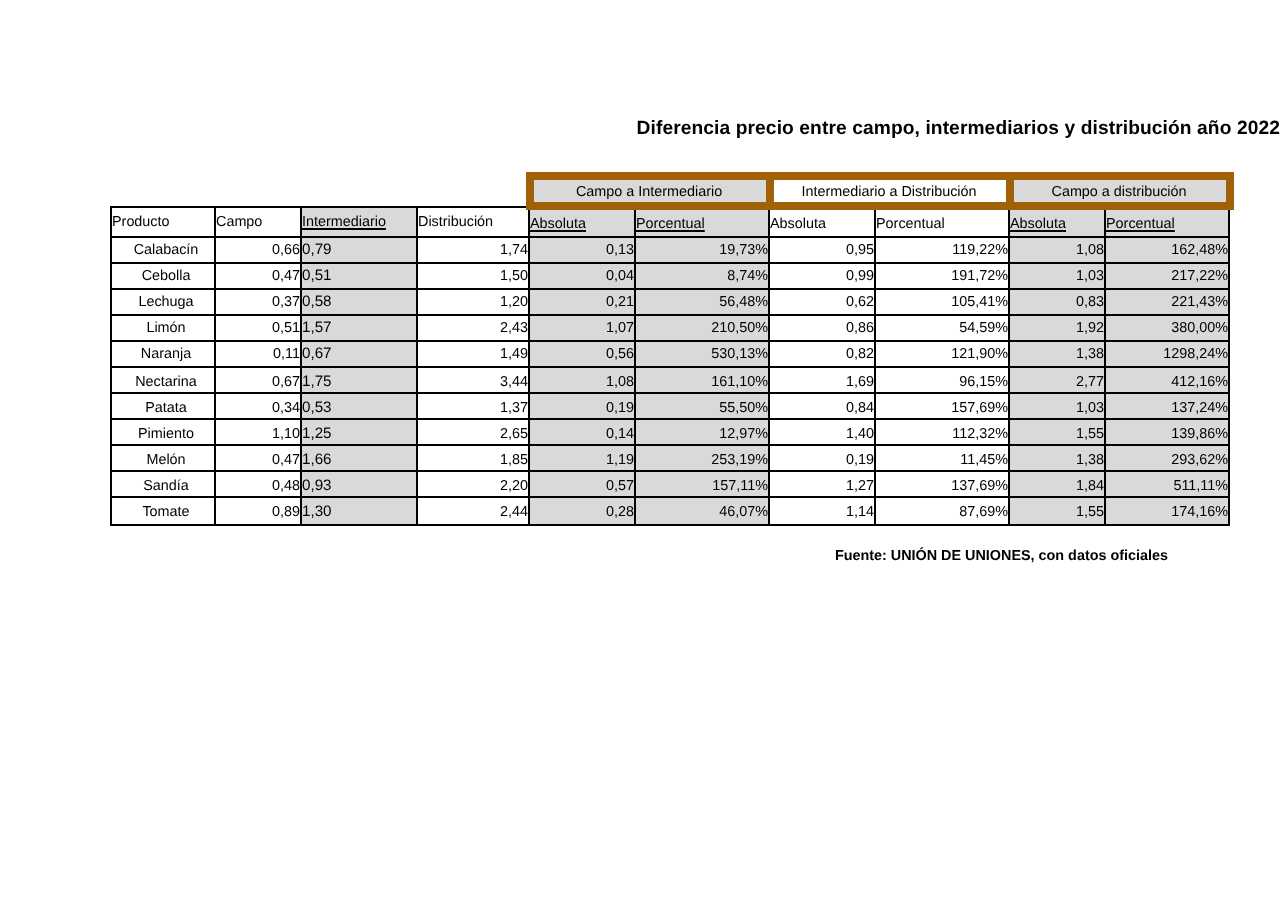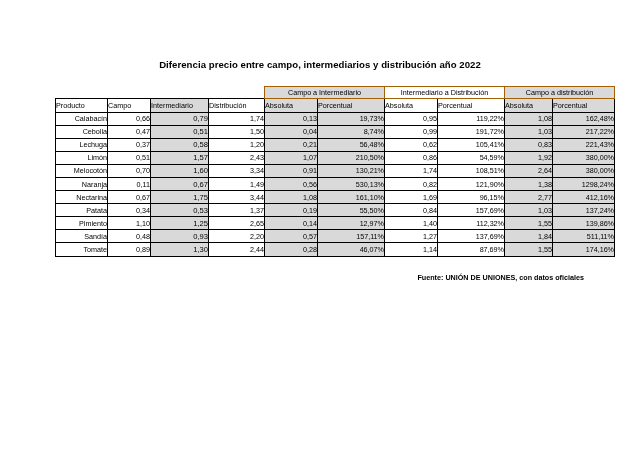--- a/index.html
+++ b/index.html
@@ -18,21 +18,21 @@
     position: relative;
     width: 640px;
     height: 453px;
     box-sizing: border-box;
   }
   .doc-title {
     position: absolute;
     left: 0;
     top: 59px;
     width: 640px;
-    text-align: center;
+    text-align: right;
     font-size: 9.6px;
     font-weight: bold;
     letter-spacing: 0.05px;
     line-height: 12px;
   }
   .table-wrap {
     position: absolute;
     left: 55px;
     top: 86px;
     width: 529px;
@@ -52,54 +52,55 @@
     font-weight: normal;
     overflow: hidden;
     white-space: nowrap;
   }
   
   tr.group-row td {
     height: 11px;
     border: none;
   }
   tr.group-row td.grp {
-    border: 1px solid #a16207;
+    border: 4px solid #a16207;
     text-align: center;
     font-size: 7.2px;
   }
   tr.group-row td.grp.shade {
     background: #d9d9d9;
   }
   tr.sub-row td {
     text-align: left;
     font-size: 7.2px;
     height: 12.5px;
   }
   tr.sub-row td.shade {
     background: #d9d9d9;
+    text-decoration: underline;
   }
   td.prod {
     text-align: center;
     padding-left: 0;
   }
   tbody td.prod {
-    text-align: right;
+    text-align: center;
     padding-left: 3px;
     font-size: 7.2px;
   }
   td.num {
     text-align: right;
     padding-right: 4px;
     font-size: 7.2px;
   }
   td.num.shade {
     background: #d9d9d9;
   }
   td.num.mid {
-    text-align: right;
+    text-align: left;
     padding-right: 0;
     font-size: 7.6px;
   }
   .col-prod  { width: 52px; }
   .col-campo { width: 43px; }
   .col-inter { width: 58px; }
   .col-distr { width: 56px; }
   .col-abs   { width: 53px; }
   .col-pct   { width: 67px; }
   .col-abs2  { width: 53px; }
@@ -203,32 +204,20 @@
             <td class="num mid shade">1,57</td>
             <td class="num">2,43</td>
             <td class="num shade">1,07</td>
             <td class="num shade">210,50%</td>
             <td class="num">0,86</td>
             <td class="num">54,59%</td>
             <td class="num shade">1,92</td>
             <td class="num shade">380,00%</td>
           </tr>
           <tr>
-            <td class="prod">Melocotón</td>
-            <td class="num">0,70</td>
-            <td class="num mid shade">1,60</td>
-            <td class="num">3,34</td>
-            <td class="num shade">0,91</td>
-            <td class="num shade">130,21%</td>
-            <td class="num">1,74</td>
-            <td class="num">108,51%</td>
-            <td class="num shade">2,64</td>
-            <td class="num shade">380,00%</td>
-          </tr>
-          <tr>
             <td class="prod">Naranja</td>
             <td class="num">0,11</td>
             <td class="num mid shade">0,67</td>
             <td class="num">1,49</td>
             <td class="num shade">0,56</td>
             <td class="num shade">530,13%</td>
             <td class="num">0,82</td>
             <td class="num">121,90%</td>
             <td class="num shade">1,38</td>
             <td class="num shade">1298,24%</td>
@@ -263,20 +252,32 @@
             <td class="num mid shade">1,25</td>
             <td class="num">2,65</td>
             <td class="num shade">0,14</td>
             <td class="num shade">12,97%</td>
             <td class="num">1,40</td>
             <td class="num">112,32%</td>
             <td class="num shade">1,55</td>
             <td class="num shade">139,86%</td>
           </tr>
           <tr>
+            <td class="prod">Melón</td>
+            <td class="num">0,47</td>
+            <td class="num mid shade">1,66</td>
+            <td class="num">1,85</td>
+            <td class="num shade">1,19</td>
+            <td class="num shade">253,19%</td>
+            <td class="num">0,19</td>
+            <td class="num">11,45%</td>
+            <td class="num shade">1,38</td>
+            <td class="num shade">293,62%</td>
+          </tr>
+          <tr>
             <td class="prod">Sandía</td>
             <td class="num">0,48</td>
             <td class="num mid shade">0,93</td>
             <td class="num">2,20</td>
             <td class="num shade">0,57</td>
             <td class="num shade">157,11%</td>
             <td class="num">1,27</td>
             <td class="num">137,69%</td>
             <td class="num shade">1,84</td>
             <td class="num shade">511,11%</td>

